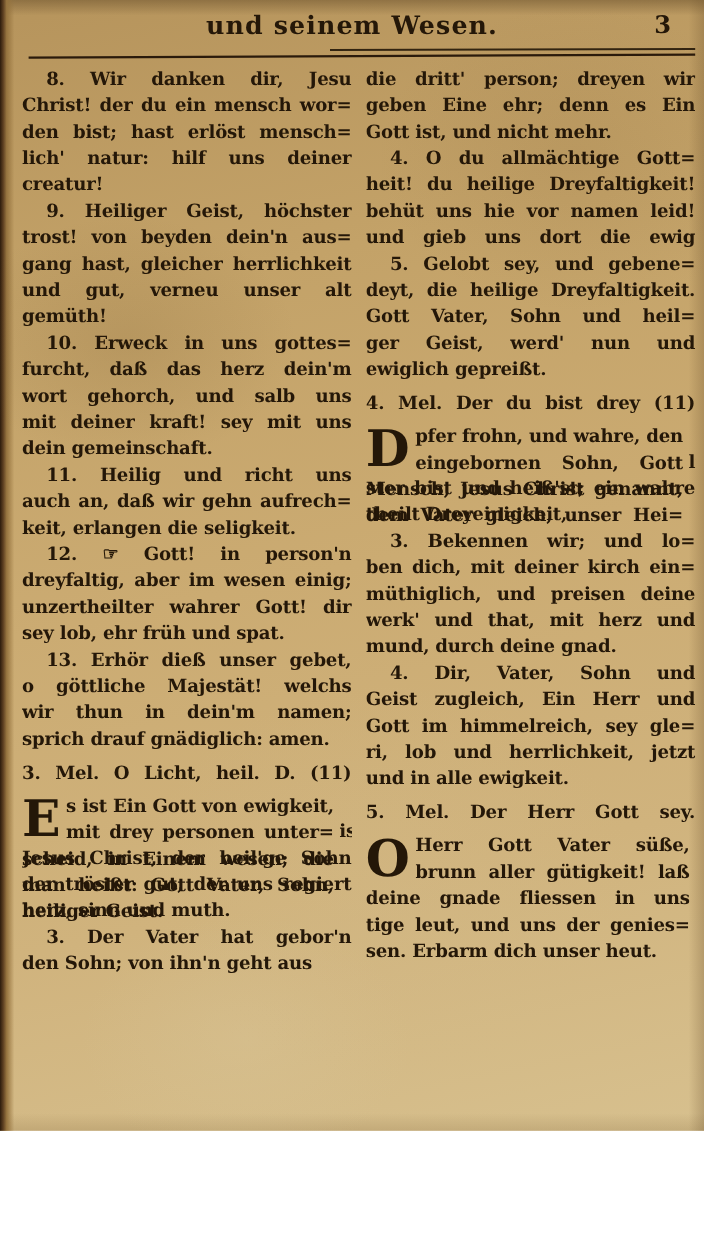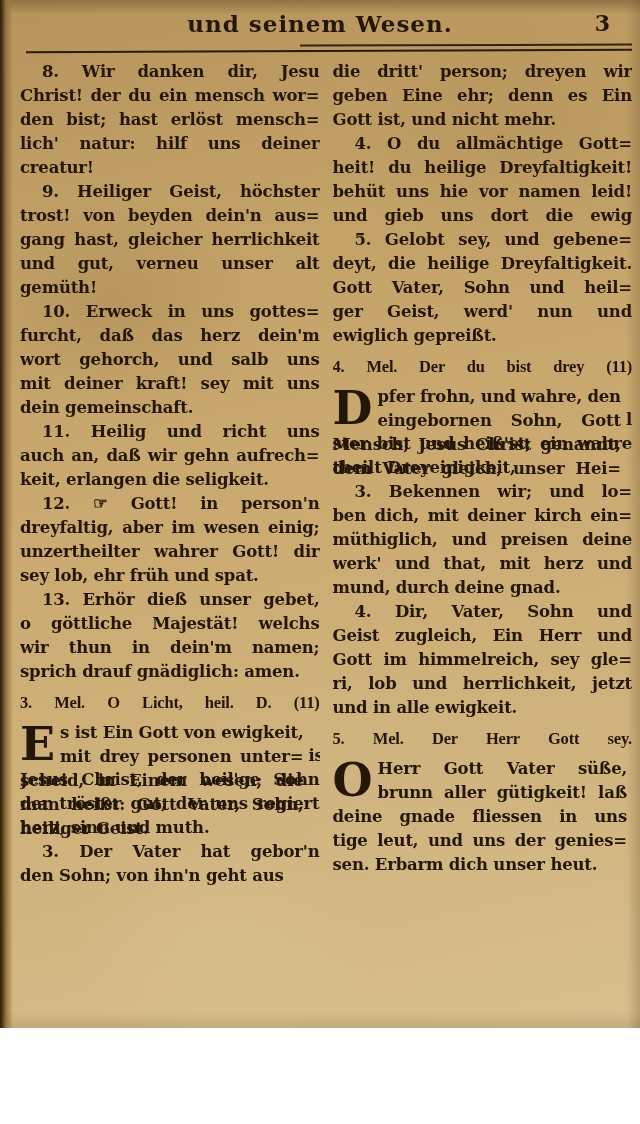--- a/index.html
+++ b/index.html
@@ -59,21 +59,21 @@
     line-height: 24px; height: 24px;
     letter-spacing: -0.2px;
     text-align: justify;
     text-align-last: justify;
     white-space: normal;
     overflow: hidden;
   }
   .line.last { text-align-last: left; }
   .line.indent { text-indent: 22px; }
 
-  .block.heading { margin: 7px 0 5px 0; font-family: Liberation Serif, serif; }
+  .block.heading { margin: 7px 0 5px 0; }
   .block.heading .line {
     font-size: 16.5px; font-weight: bold;
     text-align-last: justify;
   }
 
   .block.catchword { margin-top: 1px; }
   .block.catchword .line { text-align-last: right; }
 
   .dropcap {
     float: left;

